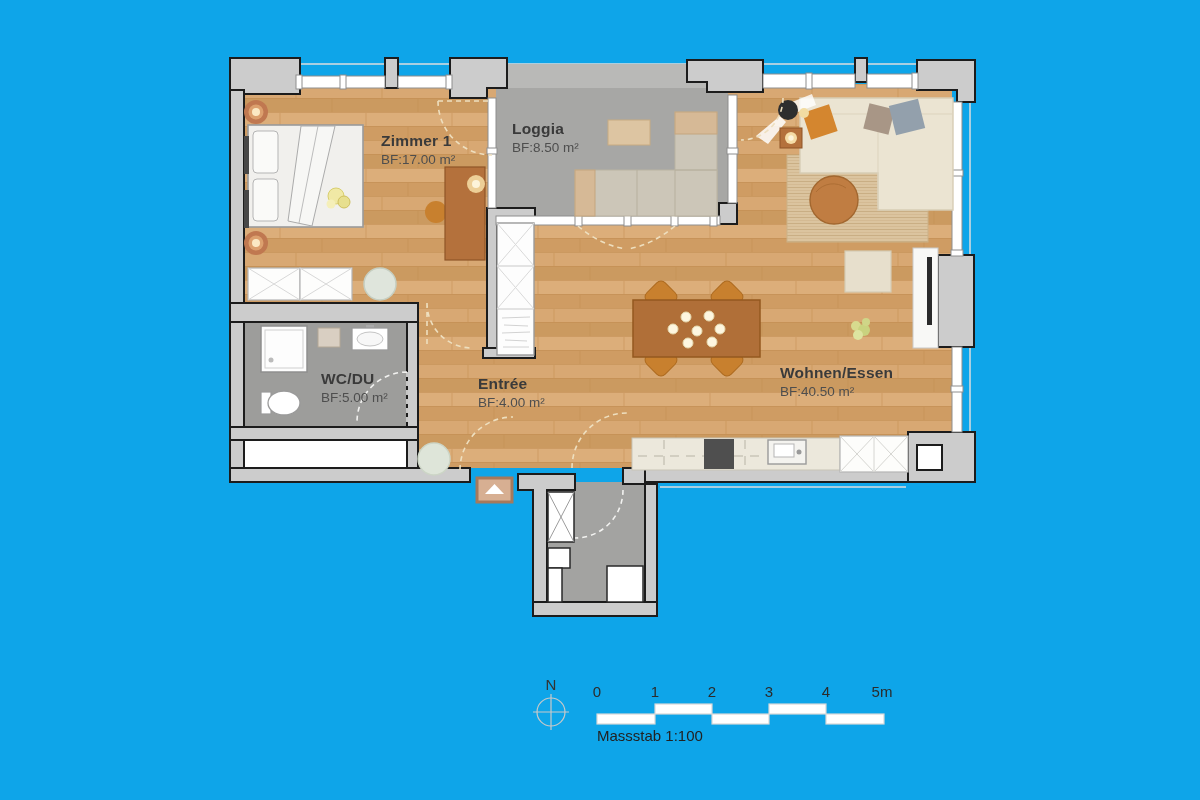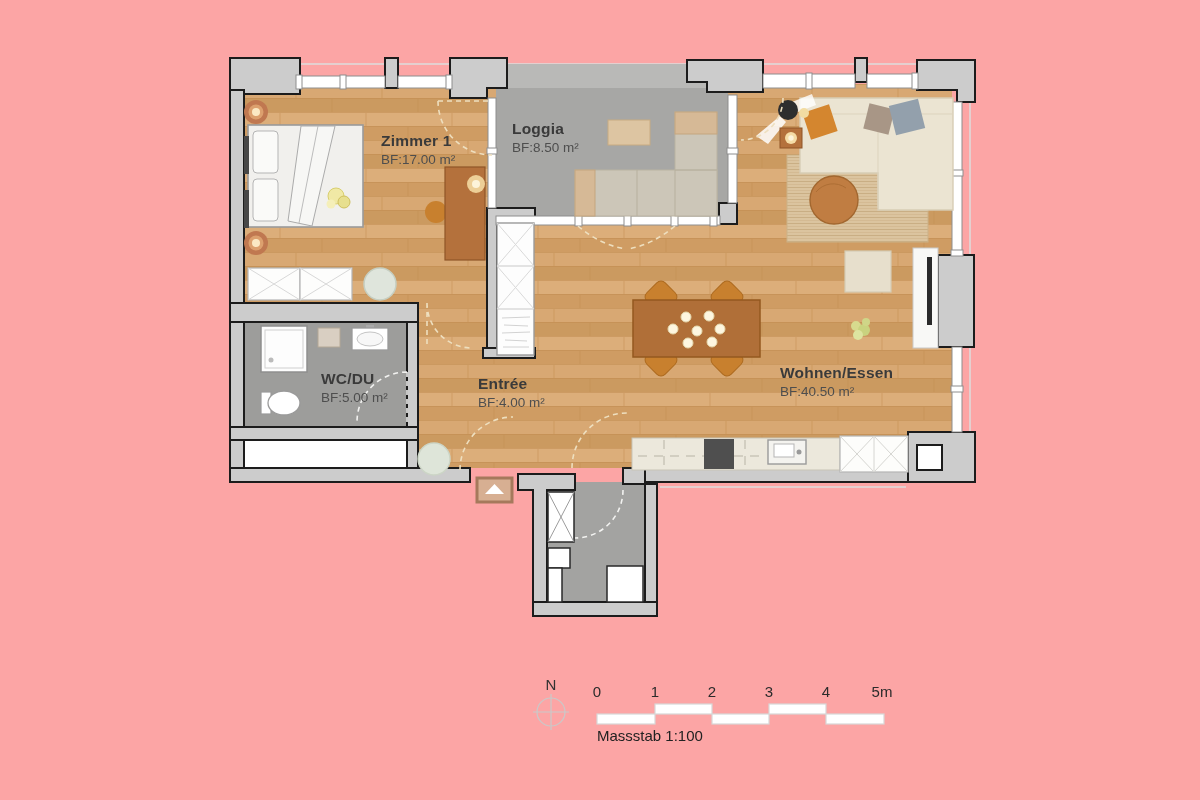--- a/index.html
+++ b/index.html
@@ -1,16 +1,16 @@
 <!DOCTYPE html>
 <html><head>
 <meta charset="utf-8">
 <style>
   html,body{margin:0;padding:0;background:#ffffff;}
-  .page{position:relative;width:1200px;height:800px;background:#fca5a5;overflow:hidden;}
+  .page{position:relative;width:1200px;height:800px;background:#0ea5e9;overflow:hidden;}
   svg{display:block;}
   text{font-family:"Liberation Sans",sans-serif;fill:#3a3a3a;}
   .room-name{font-size:15.5px;font-weight:700;fill:#3a3a3a;letter-spacing:.2px;}
   .room-area{font-size:13.5px;fill:#4e4e4e;}
   .scale-num{font-size:15px;fill:#2b2b2b;}
   .caption{font-size:15px;fill:#222222;}
   .north-n{font-size:15px;fill:#333333;}
 </style>
 </head>
 <body>

